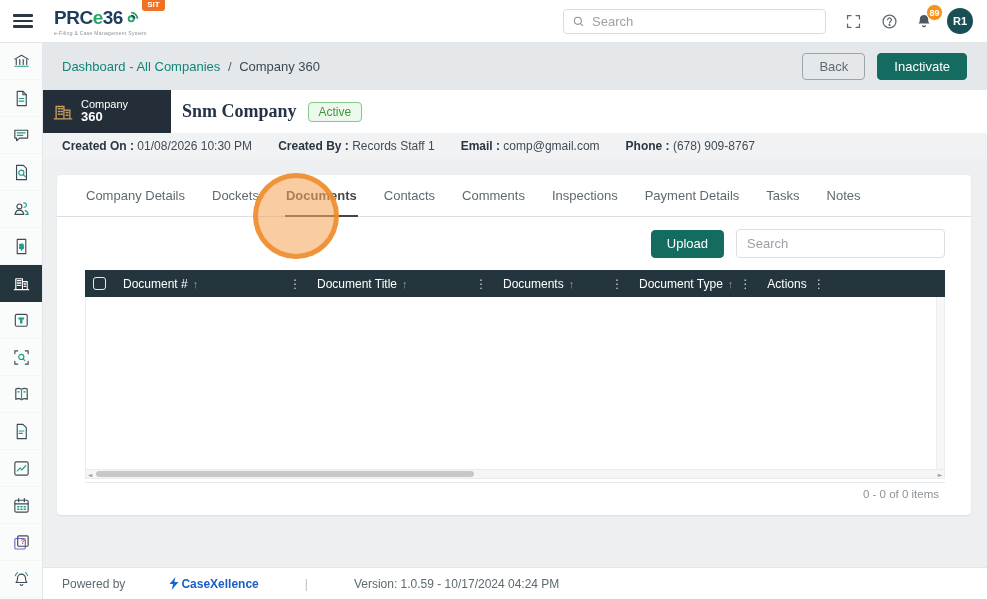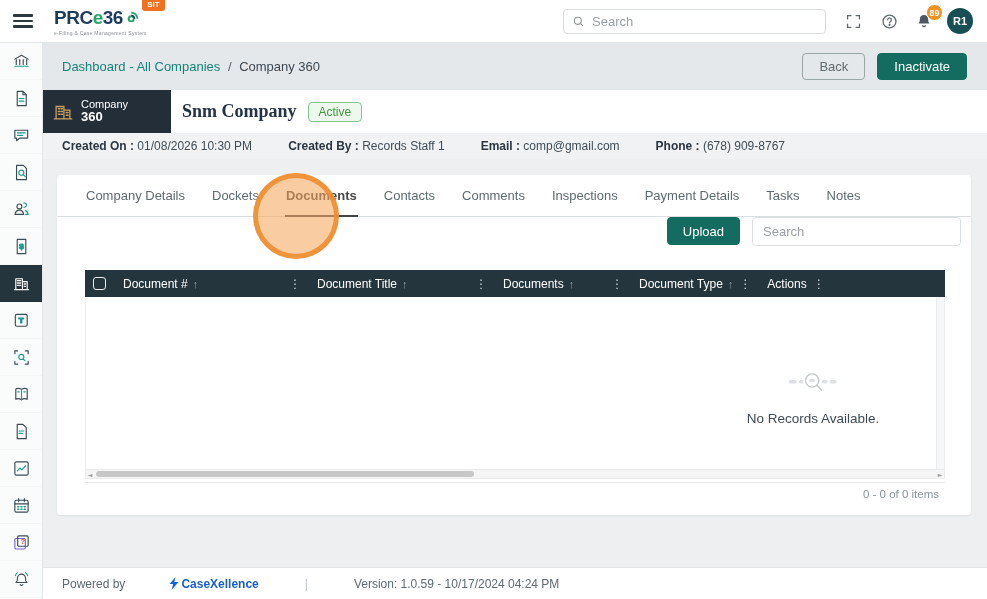--- a/index.html
+++ b/index.html
@@ -69,32 +69,32 @@
   .c360-badge { width:128px; height:43px; background:#232e39; display:flex;
                 align-items:center; padding-left:9px; gap:7px; }
   .c360-badge svg { width:22px; height:22px; fill:none; stroke:#c9a15f; stroke-width:1.4; stroke-linecap:round; }
   .c360-text { color:#fff; font-size:11px; line-height:1.15; }
   .c360-text b { font-size:13px; }
   .company-name { font-family:"Liberation Serif", serif; font-weight:bold; font-size:18px; color:#253247; margin-left:11px; }
   .status-badge { margin-left:11px; font-size:12px; color:#43953f; background:#eef9ed; border:1px solid #86c88a;
                   border-radius:4px; padding:2px 10px; }
 
   .meta-bar { height:26px; background:#f0f2f3; display:flex; align-items:center; padding-left:19px;
-              gap:36px; font-size:12px; }
+              gap:26px; font-size:12px; }
   .meta-item b { color:#2b3642; font-weight:bold; }
   .meta-item span { color:#414c55; }
 
   .card { position:absolute; left:14px; right:16px; top:132px; height:340px; background:#fff;
           border-radius:4px; box-shadow:0 1px 2px rgba(40,50,60,.08); }
   .tabs { height:42px; border-bottom:1px solid #dbdfe1; display:flex; gap:25px; padding:0 28px; }
   .tab { display:flex; align-items:center; font-size:13px; color:#5d6a70; cursor:pointer;
          border-bottom:2px solid transparent; margin-bottom:-1px; padding:0 1px; }
   .tab.active { color:#474747; font-weight:bold; border-bottom-color:#41464a; }
 
-  .toolbar { height:53px; display:flex; justify-content:flex-end; align-items:flex-start; padding-right:10px; gap:12px; }
+  .toolbar { height:53px; display:flex; justify-content:flex-end; align-items:center; padding-right:26px; gap:12px; }
   .upload-btn { background:#146c60; border:1px solid #146c60; color:#fff; font-size:13px; height:28px;
                 padding:0 15px; border-radius:4px; cursor:pointer; font-family:"Liberation Sans",sans-serif; }
   .grid-search { width:209px; height:29px; border:1px solid #dcdfe1; border-radius:4px; padding:0 10px;
                  font-size:13px; color:#3c4852; outline:none; font-family:"Liberation Sans",sans-serif; }
   .grid-search::placeholder { color:#9ba1a6; }
 
   .grid { margin:0 26px 0 28px; width:860px; }
   .grid-header { display:flex; background:#24353d; color:#fff; height:27px; align-items:center;
                  font-size:12px; overflow:hidden; }
   .gh-cell { display:flex; align-items:center; padding:0 8px; height:100%; flex:0 0 auto; cursor:pointer; }
@@ -465,34 +465,20 @@
               <span class="gh-label">Actions</span>
 
               <span class="menu-ic">⋮</span>
             </div>
           </div>
 
       </div>
 
       <div class="grid-body">
         <div class="vscroll"></div>
-        <div class="empty">
-          <svg width="52" height="30" viewBox="0 0 52 30">
-            <g fill="#dde1e4">
-              <rect x="2" y="11" width="8" height="3.4" rx="1.7"></rect>
-                <rect x="12" y="11" width="5" height="3.4" rx="1.7"></rect>
-              <rect x="35" y="11" width="6" height="3.4" rx="1.7"></rect>
-                <rect x="43" y="11" width="7" height="3.4" rx="1.7"></rect>
-            </g>
-            <circle cx="25.5" cy="11.5" r="6.6" fill="#fff" stroke="#c2c8cc" stroke-width="1.4"></circle>
-            <rect x="22.5" y="10" width="6" height="3" rx="1.5" fill="#dde1e4"></rect>
-            <path d="M30.2 16.2l4.6 4.8" stroke="#c2c8cc" stroke-width="1.6" stroke-linecap="round"></path>
-          </svg>
-          <div class="empty-text">No Records Available.</div>
-        </div>
       </div>
 
       <div class="hscroll">
         <span class="hs-arrow">◄</span>
         <span class="hs-thumb"></span>
         <span class="hs-spacer"></span>
         <span class="hs-arrow">►</span>
       </div>
 
       <div class="pager">

